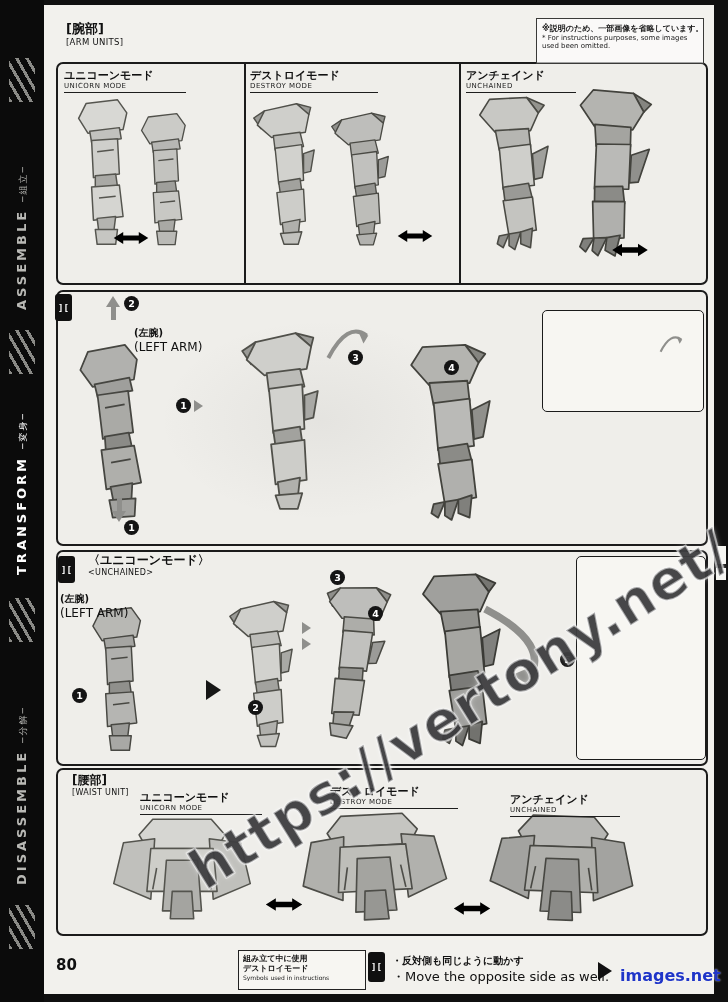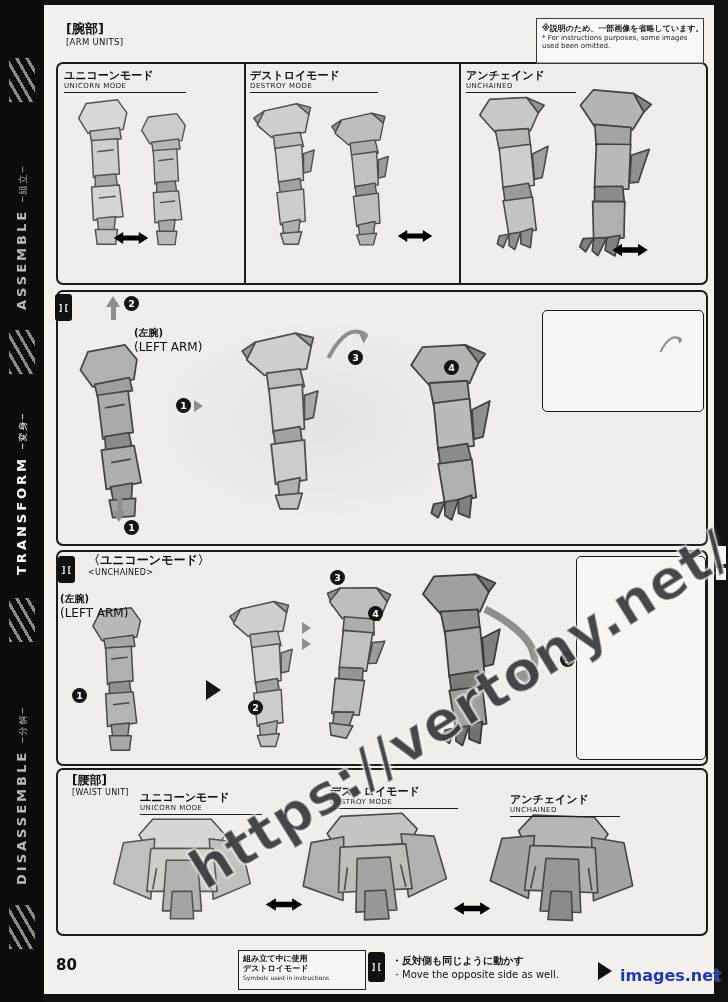--- a/index.html
+++ b/index.html
@@ -68,21 +68,21 @@
            background:radial-gradient(closest-side,#5a5a58,transparent); border-radius:50%; }
 
   
   .page-num { position:absolute; left:56px; top:956px; font-size:15px; font-weight:bold; color:#101010; z-index:6; }
   .sym-box { position:absolute; left:238px; top:950px; width:128px; height:40px; border:1px solid #222;
              background:#f7f6f2; padding:3px 4px; z-index:6; }
   .sym-jp { font-size:8px; font-weight:bold; color:#111; line-height:1.25; white-space:nowrap; overflow:hidden; }
   .sym-en { font-size:6px; color:#222; white-space:nowrap; overflow:hidden; }
   .move-note { position:absolute; left:392px; top:954px; z-index:6; color:#111; }
   .mv-jp { font-size:10px; font-weight:bold; white-space:nowrap; }
-  .mv-en { font-size:10px; white-space:nowrap; }
+  .mv-en { font-size:13px; white-space:nowrap; }
 
   .site-label { position:absolute; left:620px; top:966px; font-size:16px; font-weight:bold;
                 color:#1f35c8; z-index:41; text-shadow:0 0 2px rgba(255,255,255,.8); }
 
   .watermark { position:absolute; left:178px; top:848px; transform:rotate(-32deg); transform-origin:0 0;
                font-size:55px; font-weight:bold; letter-spacing:1px; color:rgba(25,25,28,.8);
                -webkit-text-stroke:2px rgba(245,245,245,.55);
                text-shadow:0 0 3px rgba(255,255,255,.65), 0 0 6px rgba(255,255,255,.4);
                white-space:nowrap; z-index:40; }
 </style>

